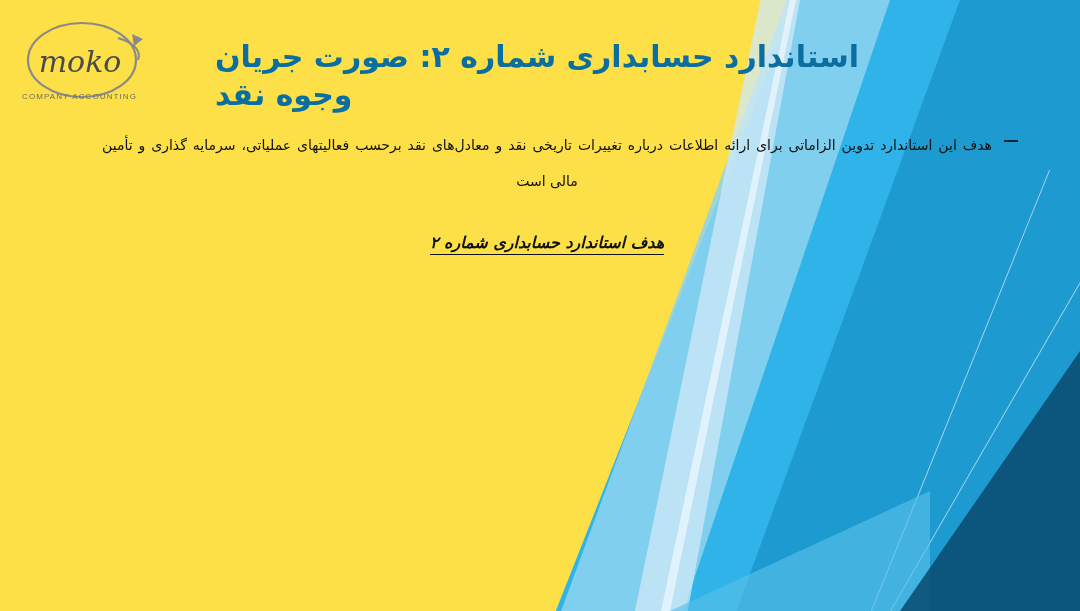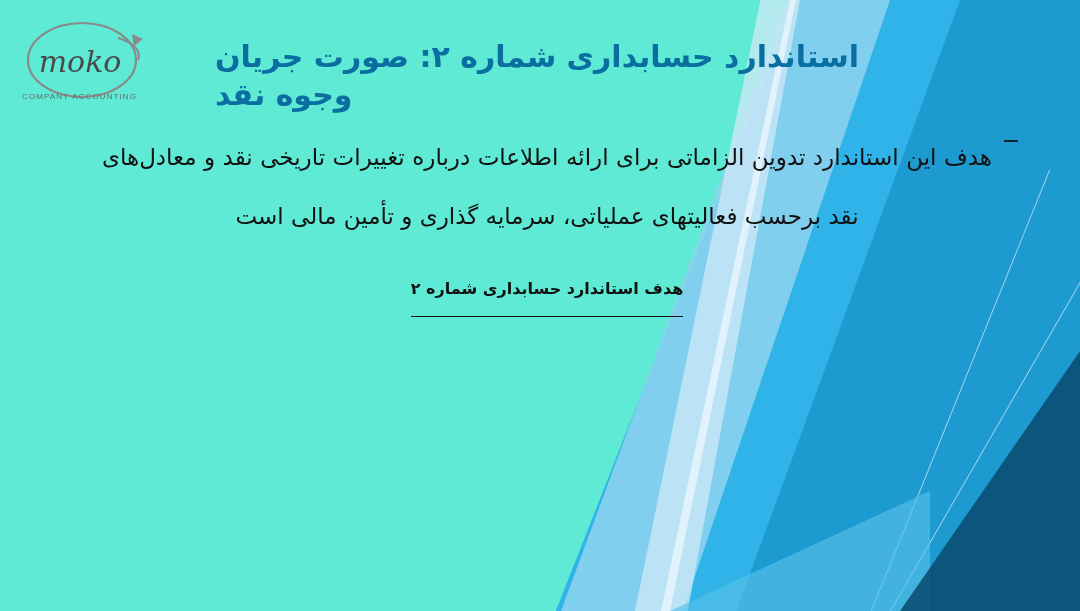--- a/index.html
+++ b/index.html
@@ -5,21 +5,21 @@
   html, body {
     margin: 0;
     padding: 0;
     background: #ffffff;
   }
   .slide {
     position: relative;
     width: 1080px;
     height: 611px;
     overflow: hidden;
-    background: #5eead4;
+    background: #fde047;
     font-family: "DejaVu Sans", "Liberation Sans", sans-serif;
   }
 
   
   .bg-layer {
     position: absolute;
     inset: 0;
     overflow: hidden;
     pointer-events: none;
   }
@@ -162,40 +162,41 @@
   
   .body-block {
     position: absolute;
     top: 128px;
     right: 88px;
     width: 890px;
     direction: rtl;
     color: #1a1a1a;
   }
   .para {
-    font-size: 23px;
+    font-size: 14px;
     line-height: 2.55;
     text-align: justify;
     text-align-last: center;
     color: #111111;
   }
   .para.first {
     text-align: justify;
   }
   .subheading {
     margin-top: 34px;
     margin-bottom: 18px;
     text-align: center;
     font-size: 16px;
     font-weight: bold;
     color: #111111;
   }
   .subheading span {
     border-bottom: 1.5px solid #111111;
-    padding-bottom: 18px;
+    padding-bottom: 2px;
+    font-style: italic;
   }
   .para.second {
     margin-top: 26px;
   }
   .bullet-dash {
     position: absolute;
     top: 140px;
     right: 62px;
     width: 14px;
     height: 2px;

